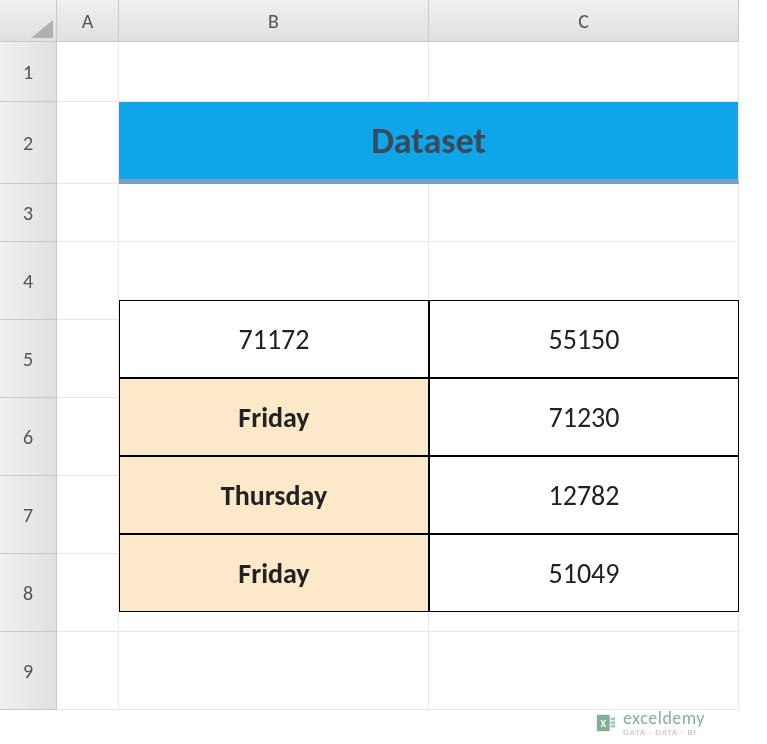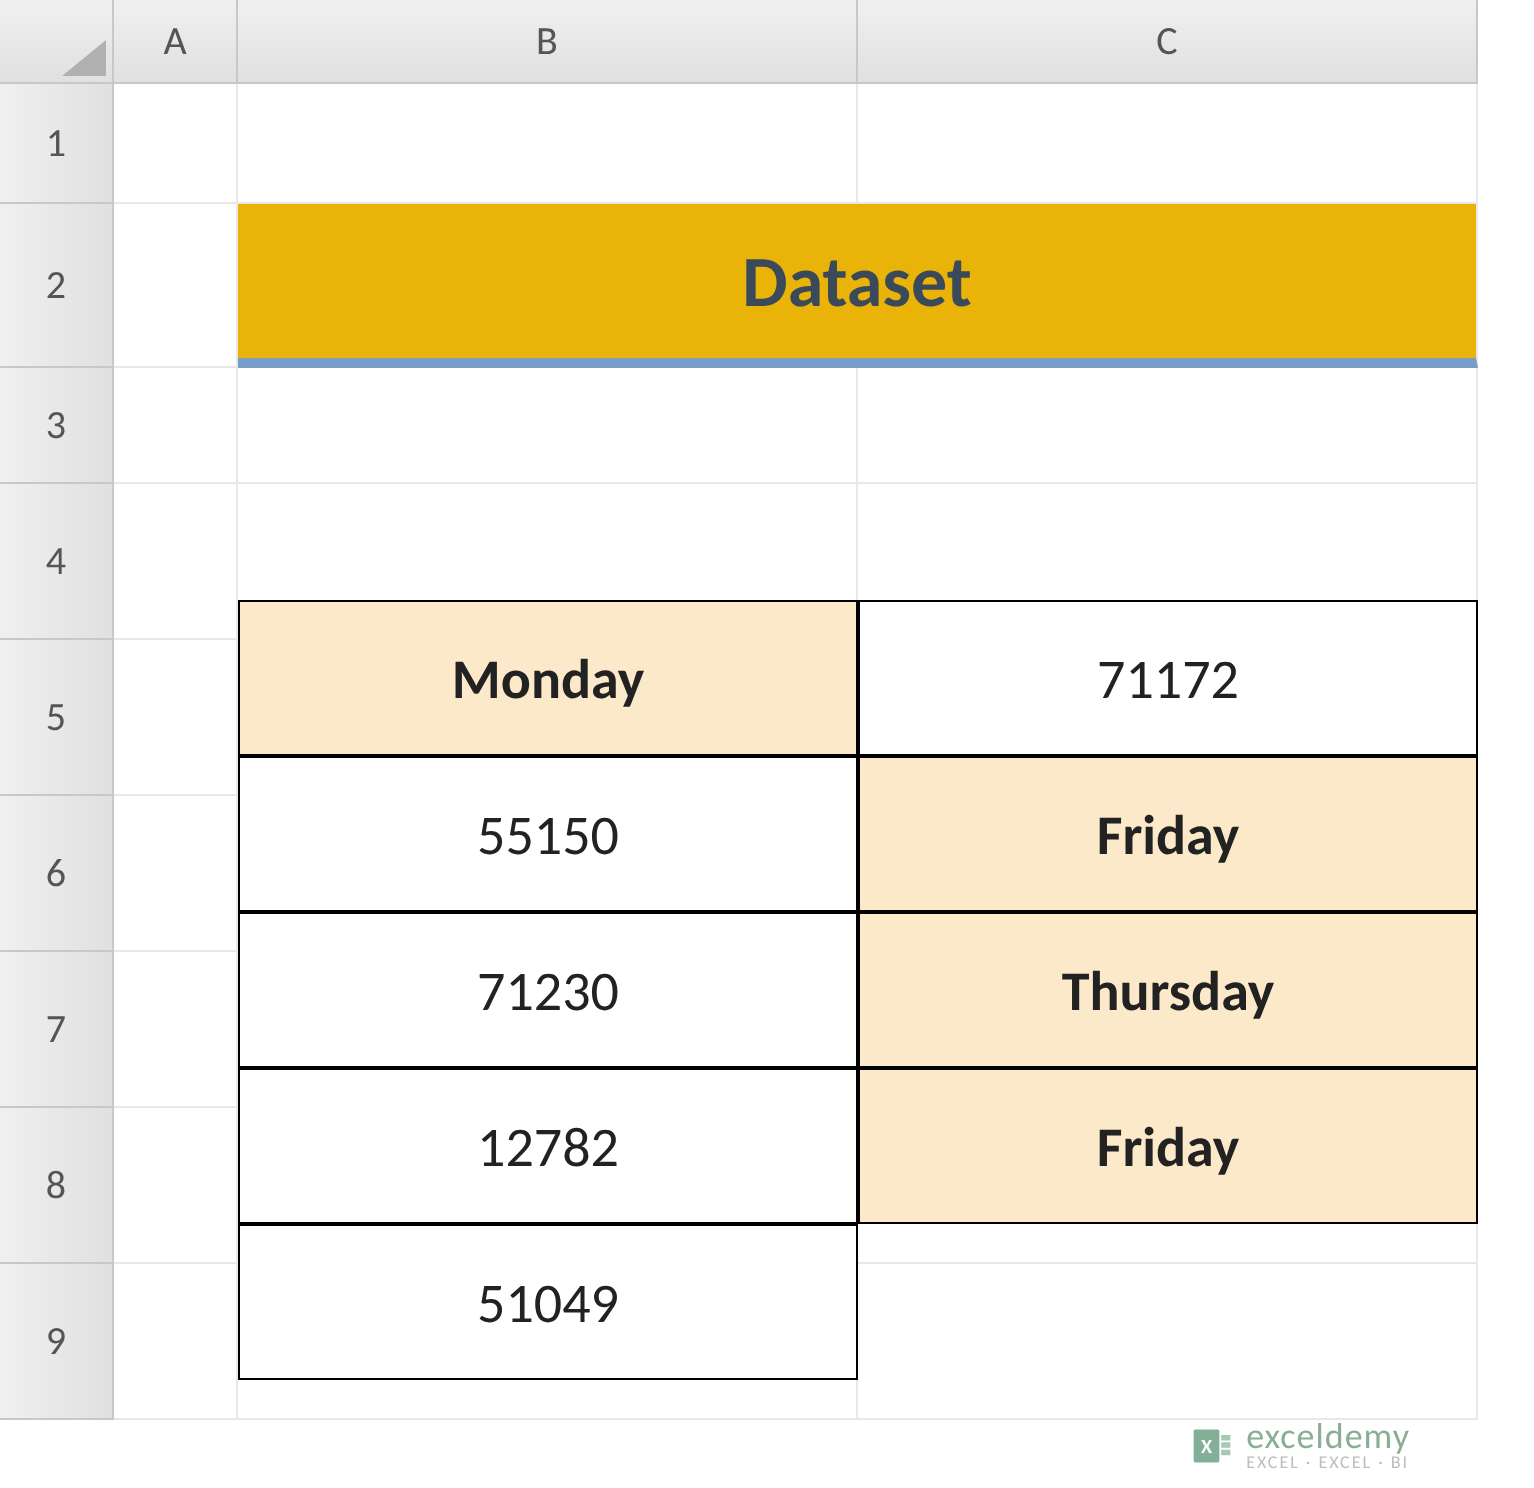--- a/index.html
+++ b/index.html
@@ -56,21 +56,21 @@
       justify-content: center;
       font-size: 20px;
       color: #555;
     }
     .cell {
       border-right: 1px solid #e8e8e8;
       border-bottom: 1px solid #e8e8e8;
       background: #fff;
     }
     .title-cell {
-      background: #eab308;
+      background: #0ea5e9;
       display: flex;
       align-items: center;
       justify-content: center;
       font-size: 36px;
       font-weight: bold;
       color: #3a4a5a;
       border-bottom: 5px solid #7a9cc8;
     }
     .th {
       background: #f8dad2;
@@ -198,21 +198,20 @@
   <div class="cell"></div>
 
   <div class="row-header">9</div>
   <div class="cell"></div>
   <div class="cell"></div>
   <div class="cell"></div>
 </div>
 
 <div class="overlay-table">
 
-  <div class="td-day">Monday</div>
   <div class="td-num">71172</div>
 
   <div class="td-num">55150</div>
 
   <div class="td-day">Friday</div>
   <div class="td-num">71230</div>
 
   <div class="td-day">Thursday</div>
   <div class="td-num">12782</div>
 
@@ -223,15 +222,15 @@
 <div class="watermark">
   <span class="wm-icon">
     <svg viewBox="0 0 24 24" width="22" height="22">
       <rect x="2" y="3" width="14" height="18" fill="#1d6f42" rx="1"></rect>
       <path d="M17 6h5v3h-5zM17 10h5v3h-5zM17 14h5v3h-5z" fill="#1d6f42" opacity="0.7"></path>
       <text x="9" y="16" font-size="11" fill="#fff" text-anchor="middle" font-weight="bold">X</text>
     </svg>
   </span>
   <span class="wm-text">
     <span class="wm-brand">exceldemy</span>
-    <span class="wm-tag">EXCEL · EXCEL · BI</span>
+    <span class="wm-tag">DATA · DATA · BI</span>
   </span>
 </div>
 
 </body></html>

